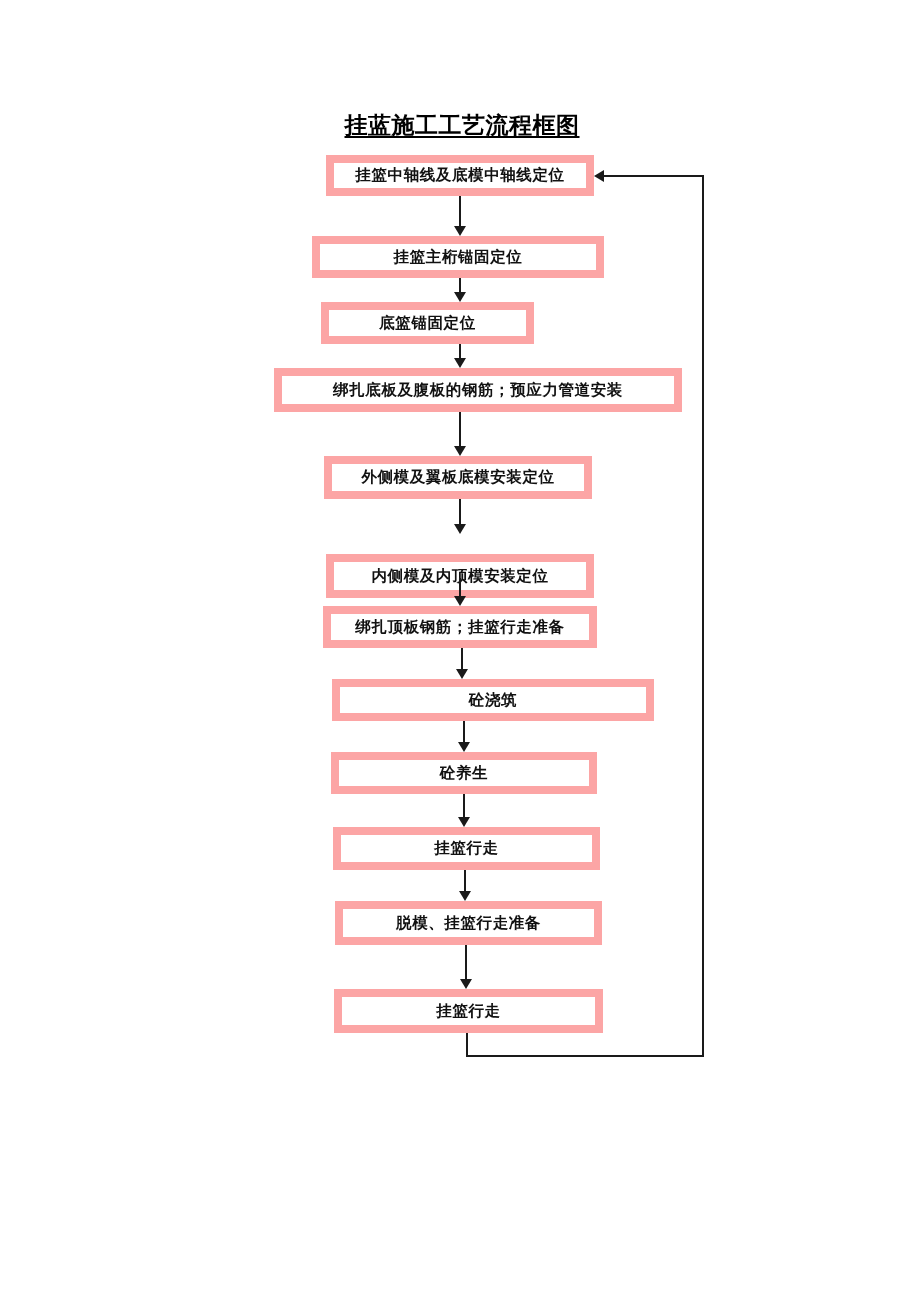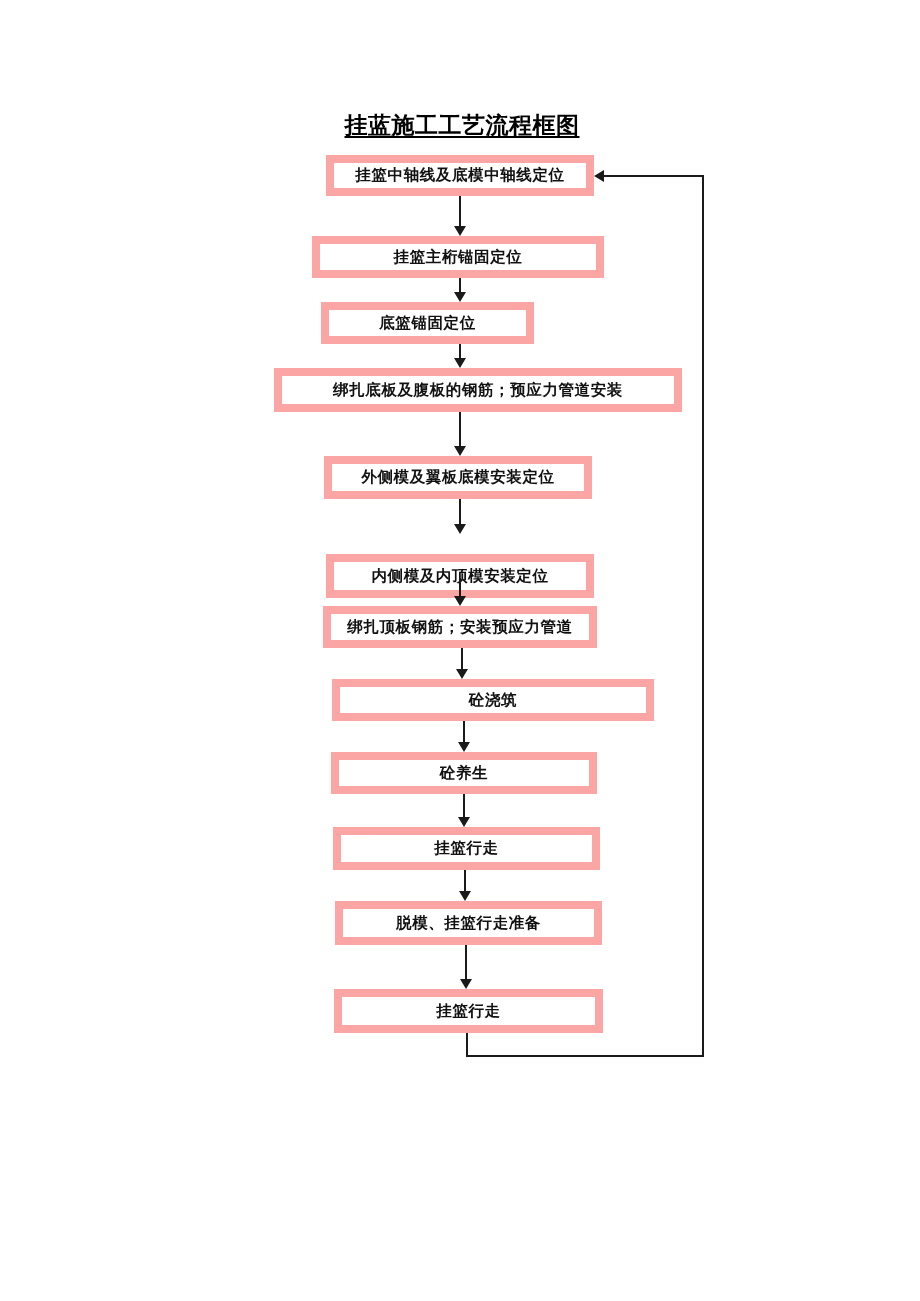--- a/index.html
+++ b/index.html
@@ -100,21 +100,21 @@
   <div class="node" style="left:274px; top:368px; width:408px; height:44px;">
       <span>绑扎底板及腹板的钢筋；预应力管道安装</span>
     </div>
   <div class="node" style="left:324px; top:456px; width:268px; height:43px;">
       <span>外侧模及翼板底模安装定位</span>
     </div>
   <div class="node" style="left:326px; top:534px; width:268px; height:44px;margin-top:20px;">
       <span>内侧模及内顶模安装定位</span>
     </div>
   <div class="node" style="left:323px; top:606px; width:274px; height:42px;">
-      <span>绑扎顶板钢筋；安装预应力管道</span>
+      <span>绑扎顶板钢筋；挂篮行走准备</span>
     </div>
   <div class="node" style="left:332px; top:679px; width:322px; height:42px;">
       <span>砼浇筑</span>
     </div>
   <div class="node" style="left:331px; top:752px; width:266px; height:42px;">
       <span>砼养生</span>
     </div>
   <div class="node" style="left:333px; top:827px; width:267px; height:43px;">
       <span>挂篮行走</span>
     </div>

